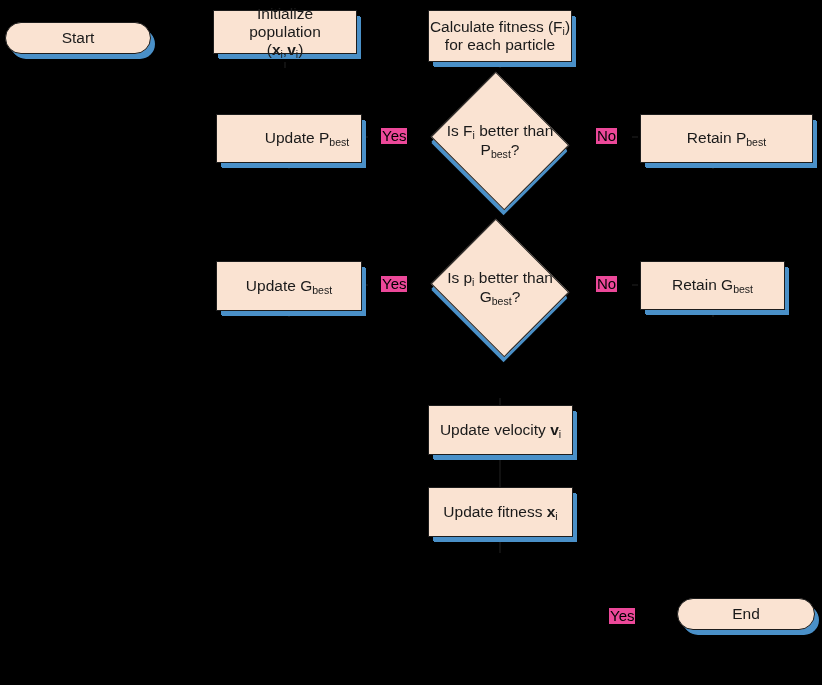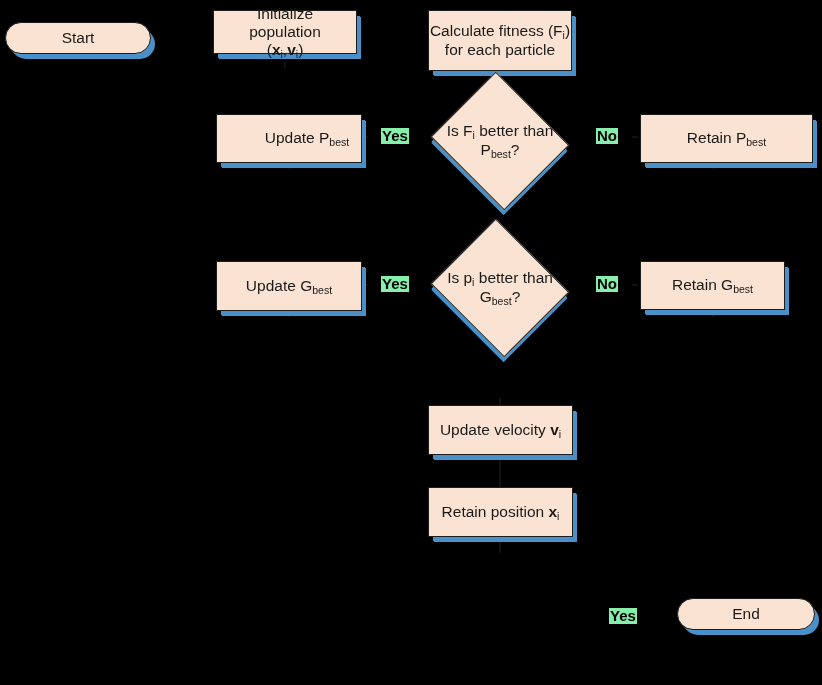--- a/index.html
+++ b/index.html
@@ -74,27 +74,26 @@
     font-size: 15.5px;
     color: #1a1a1a;
     line-height: 1.2;
     pointer-events: none;
     white-space: nowrap;
   }
 
   
   .edge-label {
     position: absolute;
-    background: #86efac;
+    background: #ec4899;
     color: #000000;
     font-size: 15px;
     line-height: 1.05;
     padding: 0 1px;
     white-space: nowrap;
-    font-weight: bold;
   }
 
   
   .conn {
     position: absolute;
     background: #111111;
   }
 
   sub {
     font-size: 0.68em;
@@ -130,21 +129,21 @@
 
   <div class="node proc" style="left:213px; top:10px; width:144px; height:44px;">
     <div class="inner">
       <div><span>Initialize population</span></div>
       <div class="nowrap">
         <span>(</span><span class="bvar">x</span><sub>i</sub><span>,</span><span class="bvar">v</span><sub>i</sub><span>)</span>
       </div>
     </div>
   </div>
 
-  <div class="node proc" style="left:428px; top:10px; width:144px; height:61px;">
+  <div class="node proc" style="left:428px; top:10px; width:144px; height:52px;">
     <div class="inner">
       <div class="nowrap">
         <span>Calculate fitness (F</span><sub>i</sub><span>)</span>
       </div>
       <div><span>for each particle</span></div>
     </div>
   </div>
 
   <div class="node proc" style="left:216px; top:114px; width:146px; height:49px;padding-left:36px;">
     <div class="inner nowrap">
@@ -205,21 +204,21 @@
   <div class="edge-label" style="left:596px; top:276px;">No</div>
 
   <div class="node proc" style="left:428px; top:405px; width:145px; height:50px;">
     <div class="inner nowrap">
       <span>Update velocity </span><span class="bvar">v</span><sub>i</sub>
     </div>
   </div>
 
   <div class="node proc" style="left:428px; top:487px; width:145px; height:50px;">
     <div class="inner nowrap">
-      <span>Retain position </span><span class="bvar">x</span><sub>i</sub>
+      <span>Update fitness </span><span class="bvar">x</span><sub>i</sub>
     </div>
   </div>
 
 
   <div class="edge-label" style="left:609px; top:608px;">Yes</div>
 
   <div class="node term" style="left:677px; top:598px; width:138px; height:32px;">
     <span>End</span>
   </div>
 

